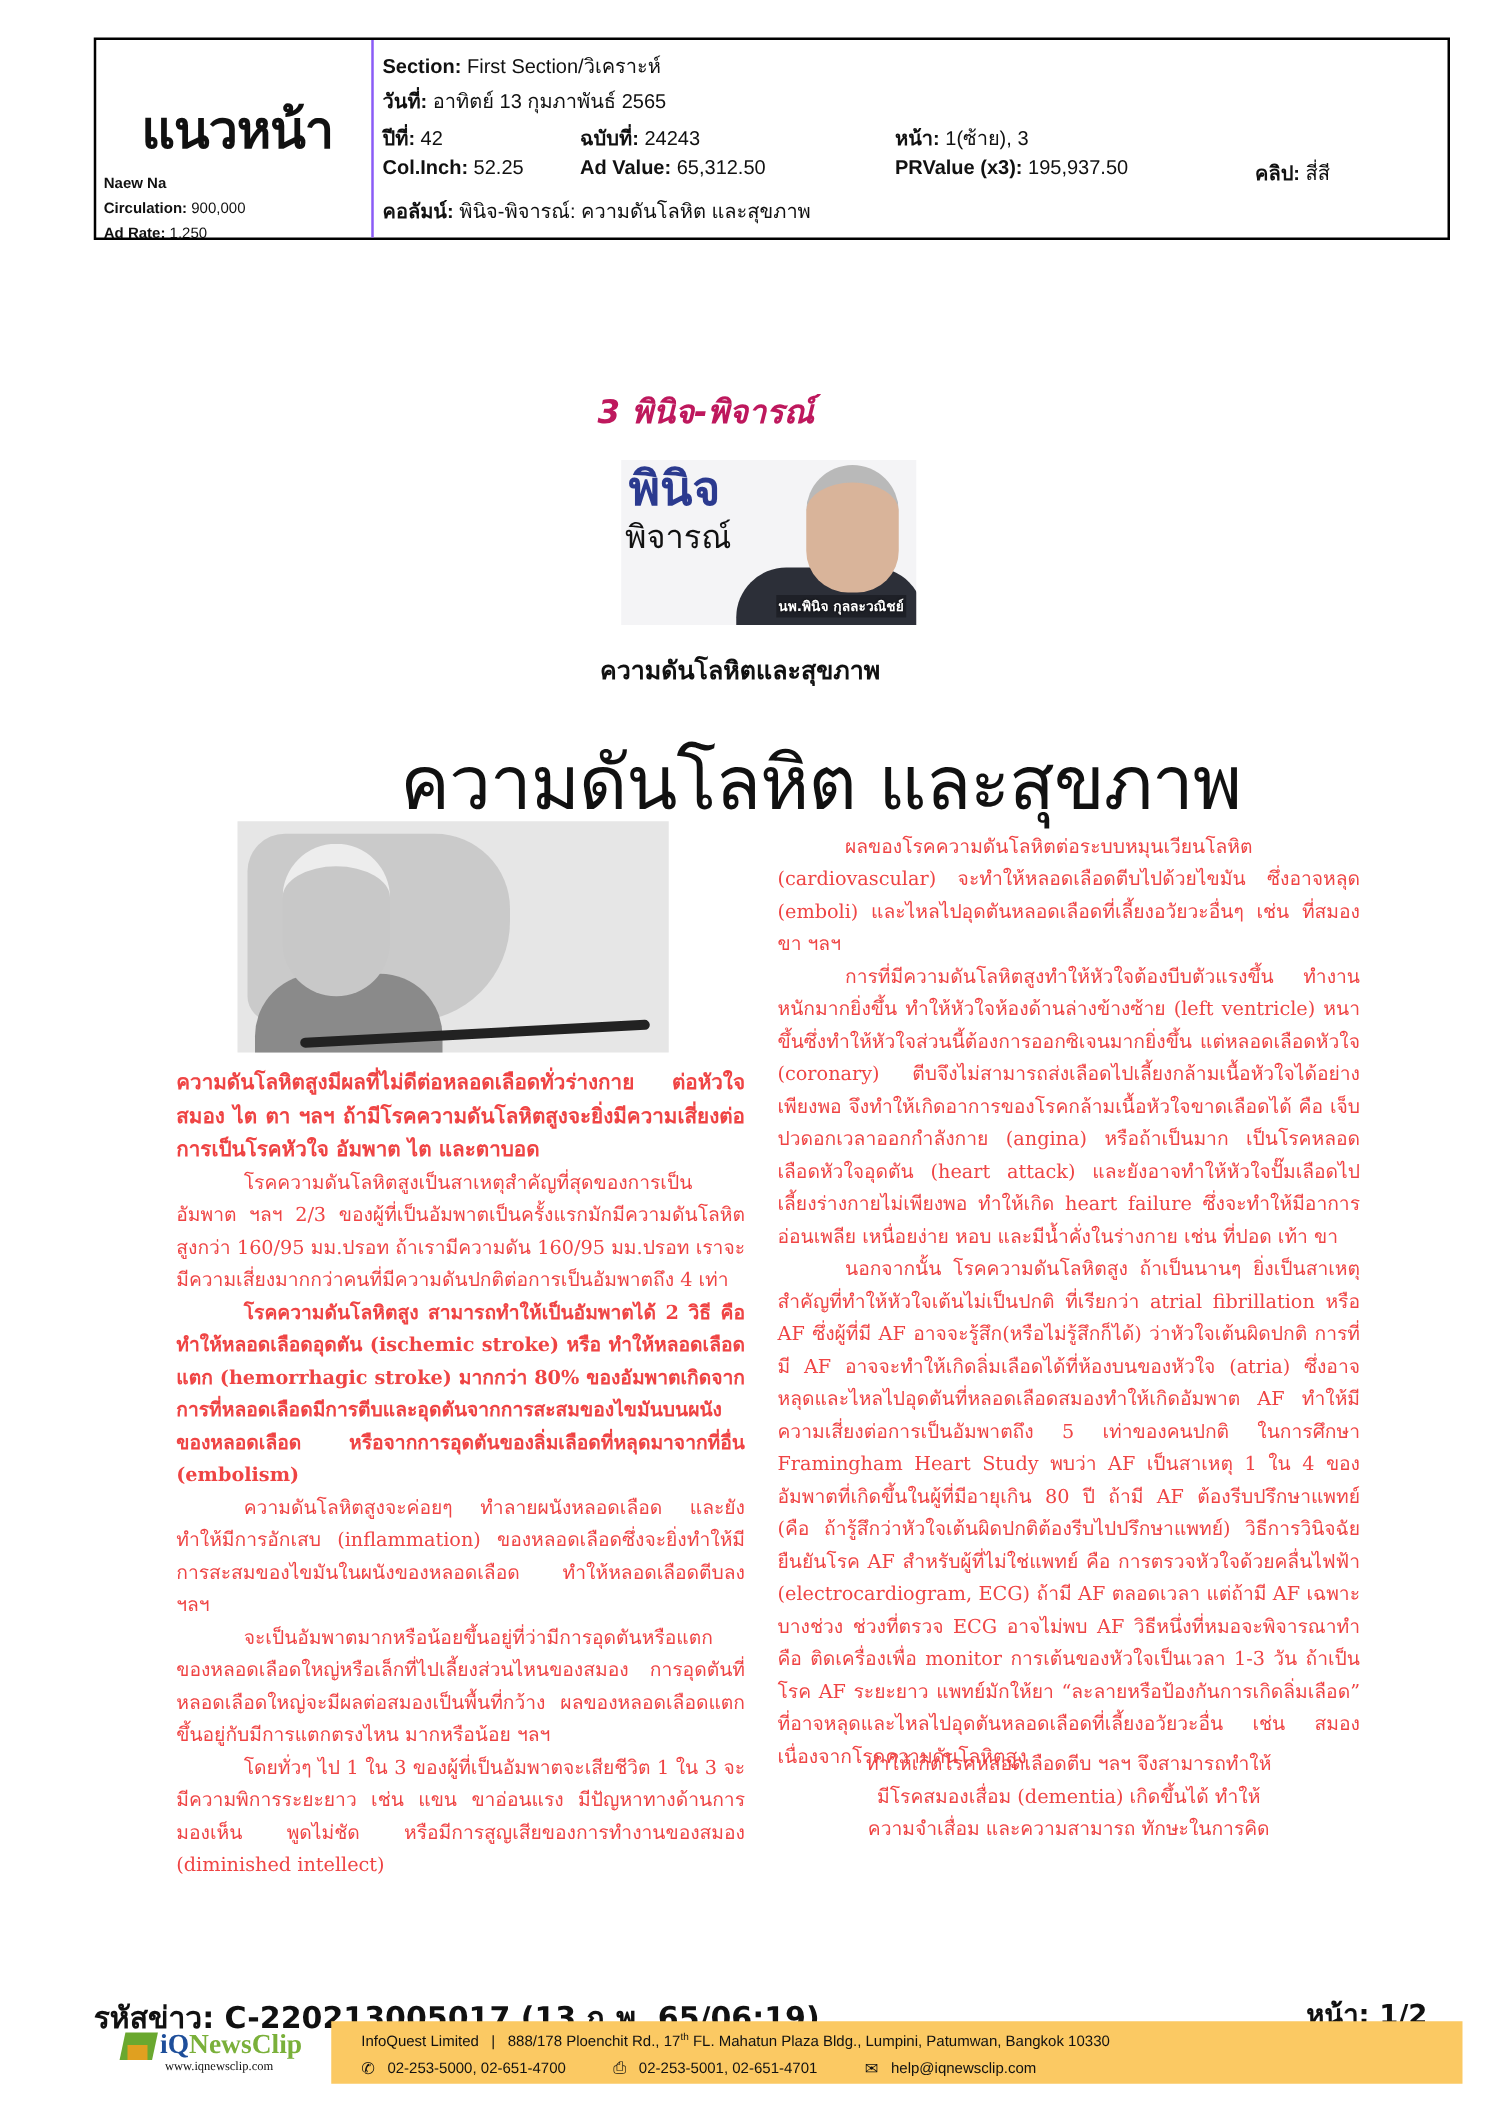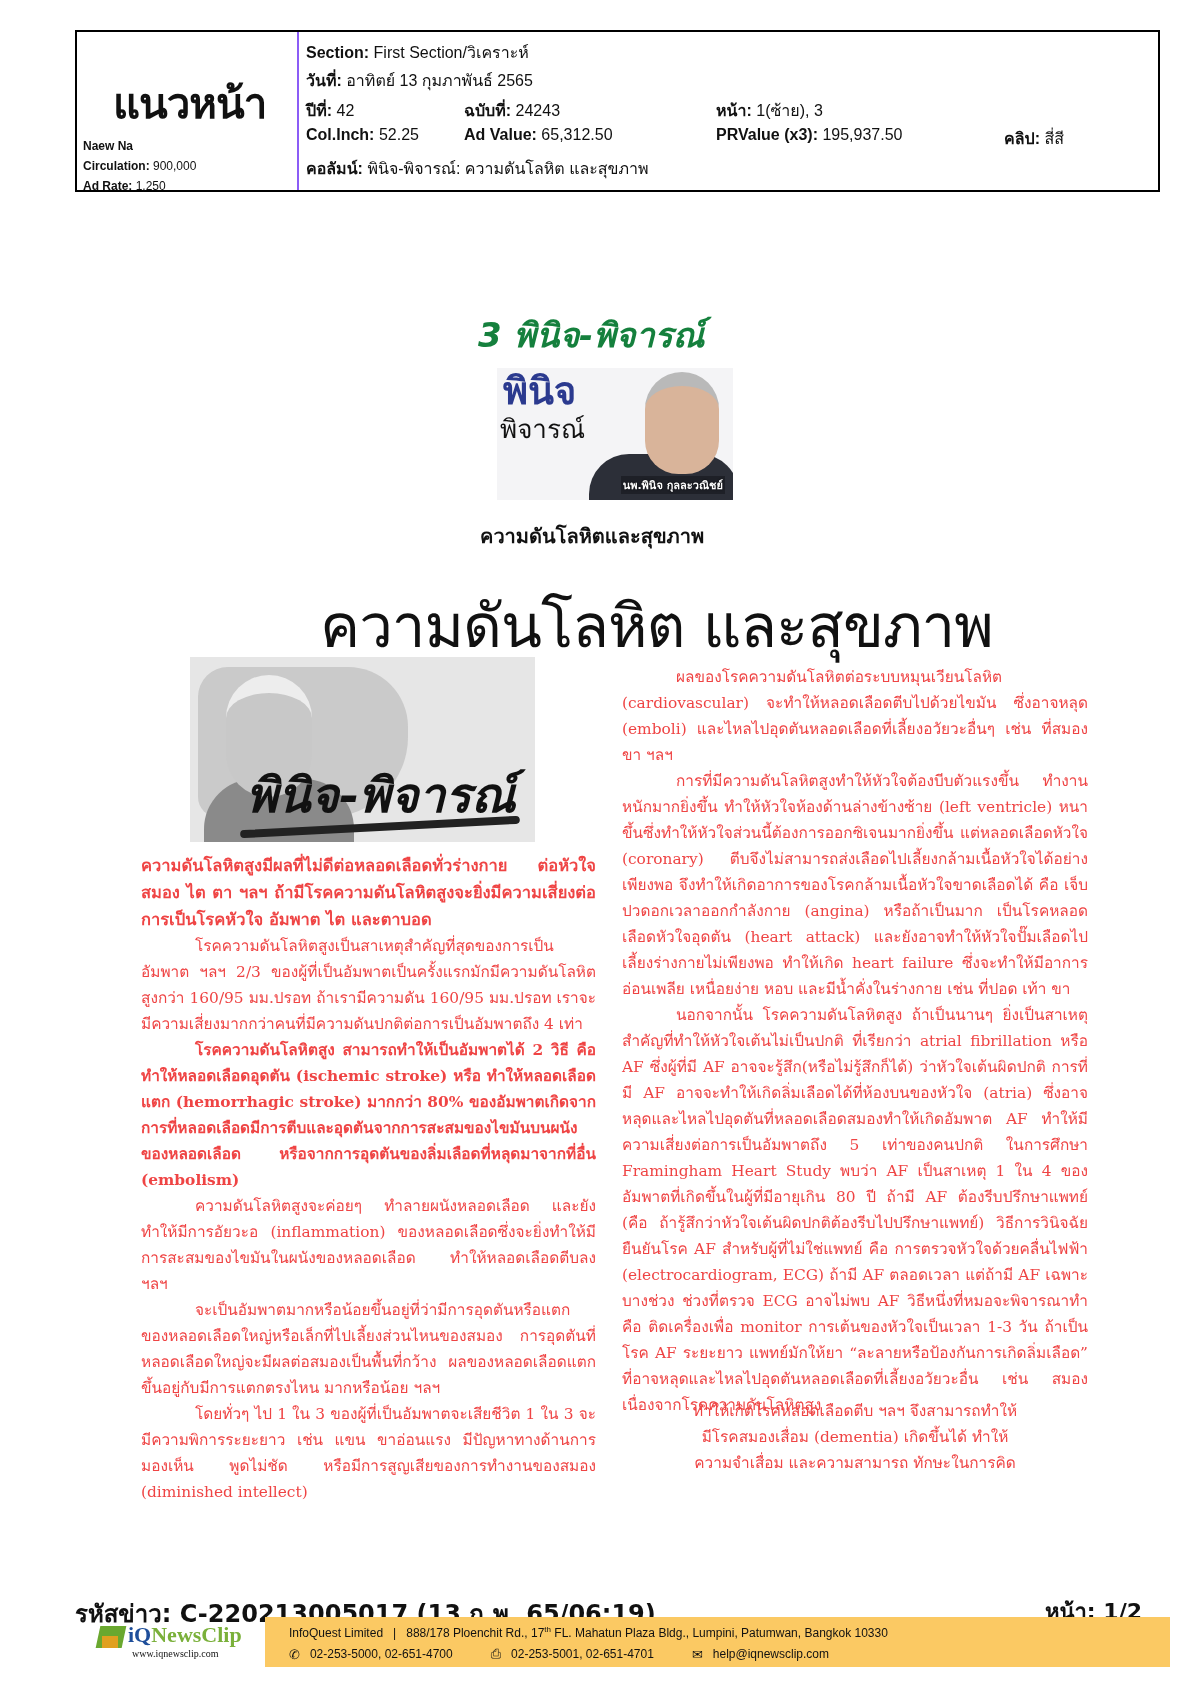--- a/index.html
+++ b/index.html
@@ -15,21 +15,21 @@
           letter-spacing:-1px; font-family:"DejaVu Sans", sans-serif; }
   .hl-meta { position:absolute; left:6px; top:104px; font-size:12px; line-height:20px; }
   .hl-meta b { font-weight:bold; }
   .hdr-right { flex:1; position:relative; font-family:"Liberation Sans", sans-serif; font-size:16px; }
   .hrow { position:absolute; left:7px; white-space:nowrap; }
   .hrow b { font-weight:bold; }
   .hcell { position:absolute; white-space:nowrap; }
 
   
   .kicker { position:absolute; left:478px; top:308px; font-family:"DejaVu Sans", sans-serif;
-            font-size:34px; font-weight:bold; font-style:italic; color:#15803d; }
+            font-size:26px; font-weight:bold; font-style:italic; color:#be185d; }
   .photo1 { position:absolute; left:497px; top:368px; width:236px; height:132px; background:#f4f4f6; overflow:hidden; }
   .photo1 .t1 { position:absolute; left:6px; top:2px; font-family:"DejaVu Sans", sans-serif;
                 font-size:38px; font-weight:bold; color:#2b3a8f; line-height:42px; }
   .photo1 .t2 { position:absolute; left:3px; top:40px; font-family:"DejaVu Sans", sans-serif;
                 font-size:26px; color:#111; }
   .photo1 .head { position:absolute; left:148px; top:4px; width:74px; height:88px; border-radius:40px 40px 36px 36px;
                   background:#d9b49a; border-top:14px solid #b9b9b9; }
   .photo1 .suit { position:absolute; left:92px; top:86px; width:150px; height:60px; background:#2c2f38;
                   border-radius:40px 40px 0 0; }
   .photo1 .cap { position:absolute; right:8px; bottom:6px; font-family:"DejaVu Sans", sans-serif; font-size:11px;
@@ -107,29 +107,28 @@
   <div class="cap">นพ.พินิจ กุลละวณิชย์</div>
 </div>
 
 <div class="sub-head">ความดันโลหิตและสุขภาพ</div>
 <div class="headline">ความดันโลหิต และสุขภาพ</div>
 
 <div class="photo2">
   <div class="brush"></div>
   <div class="body"></div>
   <div class="head"></div>
-  <div class="script">พินิจ-พิจารณ์</div>
   <div class="stroke"></div>
 </div>
 
 <div class="col col-l">
   <p class="lead">ความดันโลหิตสูงมีผลที่ไม่ดีต่อหลอดเลือดทั่วร่างกาย ต่อหัวใจ สมอง ไต ตา ฯลฯ ถ้ามีโรคความดันโลหิตสูงจะยิ่งมีความเสี่ยงต่อการเป็นโรคหัวใจ อัมพาต ไต และตาบอด</p>
   <p class="ind">โรคความดันโลหิตสูงเป็นสาเหตุสำคัญที่สุดของการเป็นอัมพาต ฯลฯ 2/3 ของผู้ที่เป็นอัมพาตเป็นครั้งแรกมักมีความดันโลหิตสูงกว่า 160/95 มม.ปรอท ถ้าเรามีความดัน 160/95 มม.ปรอท เราจะมีความเสี่ยงมากกว่าคนที่มีความดันปกติต่อการเป็นอัมพาตถึง 4 เท่า</p>
   <p class="ind" style="font-weight:bold">โรคความดันโลหิตสูง สามารถทำให้เป็นอัมพาตได้ 2 วิธี คือ ทำให้หลอดเลือดอุดตัน (ischemic stroke) หรือ ทำให้หลอดเลือดแตก (hemorrhagic stroke) มากกว่า 80% ของอัมพาตเกิดจากการที่หลอดเลือดมีการตีบและอุดตันจากการสะสมของไขมันบนผนังของหลอดเลือด หรือจากการอุดตันของลิ่มเลือดที่หลุดมาจากที่อื่น (embolism)</p>
-  <p class="ind">ความดันโลหิตสูงจะค่อยๆ ทำลายผนังหลอดเลือด และยังทำให้มีการอัยวะอ (inflammation) ของหลอดเลือดซึ่งจะยิ่งทำให้มีการสะสมของไขมันในผนังของหลอดเลือด ทำให้หลอดเลือดตีบลง ฯลฯ</p>
+  <p class="ind">ความดันโลหิตสูงจะค่อยๆ ทำลายผนังหลอดเลือด และยังทำให้มีการอักเสบ (inflammation) ของหลอดเลือดซึ่งจะยิ่งทำให้มีการสะสมของไขมันในผนังของหลอดเลือด ทำให้หลอดเลือดตีบลง ฯลฯ</p>
   <p class="ind">จะเป็นอัมพาตมากหรือน้อยขึ้นอยู่ที่ว่ามีการอุดตันหรือแตกของหลอดเลือดใหญ่หรือเล็กที่ไปเลี้ยงส่วนไหนของสมอง การอุดตันที่หลอดเลือดใหญ่จะมีผลต่อสมองเป็นพื้นที่กว้าง ผลของหลอดเลือดแตกขึ้นอยู่กับมีการแตกตรงไหน มากหรือน้อย ฯลฯ</p>
   <p class="ind">โดยทั่วๆ ไป 1 ใน 3 ของผู้ที่เป็นอัมพาตจะเสียชีวิต 1 ใน 3 จะมีความพิการระยะยาว เช่น แขน ขาอ่อนแรง มีปัญหาทางด้านการมองเห็น พูดไม่ชัด หรือมีการสูญเสียของการทำงานของสมอง (diminished intellect)</p>
 </div>
 
 <div class="col col-r">
   <p class="ind">ผลของโรคความดันโลหิตต่อระบบหมุนเวียนโลหิต (cardiovascular) จะทำให้หลอดเลือดตีบไปด้วยไขมัน ซึ่งอาจหลุด (emboli) และไหลไปอุดตันหลอดเลือดที่เลี้ยงอวัยวะอื่นๆ เช่น ที่สมอง ขา ฯลฯ</p>
   <p class="ind">การที่มีความดันโลหิตสูงทำให้หัวใจต้องบีบตัวแรงขึ้น ทำงานหนักมากยิ่งขึ้น ทำให้หัวใจห้องด้านล่างข้างซ้าย (left ventricle) หนาขึ้นซึ่งทำให้หัวใจส่วนนี้ต้องการออกซิเจนมากยิ่งขึ้น แต่หลอดเลือดหัวใจ (coronary) ตีบจึงไม่สามารถส่งเลือดไปเลี้ยงกล้ามเนื้อหัวใจได้อย่างเพียงพอ จึงทำให้เกิดอาการของโรคกล้ามเนื้อหัวใจขาดเลือดได้ คือ เจ็บปวดอกเวลาออกกำลังกาย (angina) หรือถ้าเป็นมาก เป็นโรคหลอดเลือดหัวใจอุดตัน (heart attack) และยังอาจทำให้หัวใจปั๊มเลือดไปเลี้ยงร่างกายไม่เพียงพอ ทำให้เกิด heart failure ซึ่งจะทำให้มีอาการอ่อนเพลีย เหนื่อยง่าย หอบ และมีน้ำคั่งในร่างกาย เช่น ที่ปอด เท้า ขา</p>
   <p class="ind">นอกจากนั้น โรคความดันโลหิตสูง ถ้าเป็นนานๆ ยิ่งเป็นสาเหตุสำคัญที่ทำให้หัวใจเต้นไม่เป็นปกติ ที่เรียกว่า atrial fibrillation หรือ AF ซึ่งผู้ที่มี AF อาจจะรู้สึก(หรือไม่รู้สึกก็ได้) ว่าหัวใจเต้นผิดปกติ การที่มี AF อาจจะทำให้เกิดลิ่มเลือดได้ที่ห้องบนของหัวใจ (atria) ซึ่งอาจหลุดและไหลไปอุดตันที่หลอดเลือดสมองทำให้เกิดอัมพาต AF ทำให้มีความเสี่ยงต่อการเป็นอัมพาตถึง 5 เท่าของคนปกติ ในการศึกษา Framingham Heart Study พบว่า AF เป็นสาเหตุ 1 ใน 4 ของอัมพาตที่เกิดขึ้นในผู้ที่มีอายุเกิน 80 ปี ถ้ามี AF ต้องรีบปรึกษาแพทย์ (คือ ถ้ารู้สึกว่าหัวใจเต้นผิดปกติต้องรีบไปปรึกษาแพทย์) วิธีการวินิจฉัยยืนยันโรค AF สำหรับผู้ที่ไม่ใช่แพทย์ คือ การตรวจหัวใจด้วยคลื่นไฟฟ้า (electrocardiogram, ECG) ถ้ามี AF ตลอดเวลา แต่ถ้ามี AF เฉพาะบางช่วง ช่วงที่ตรวจ ECG อาจไม่พบ AF วิธีหนึ่งที่หมอจะพิจารณาทำ คือ ติดเครื่องเพื่อ monitor การเต้นของหัวใจเป็นเวลา 1-3 วัน ถ้าเป็นโรค AF ระยะยาว แพทย์มักให้ยา “ละลายหรือป้องกันการเกิดลิ่มเลือด” ที่อาจหลุดและไหลไปอุดตันหลอดเลือดที่เลี้ยงอวัยวะอื่น เช่น สมอง เนื่องจากโรคความดันโลหิตสูง</p>
 </div>
 

